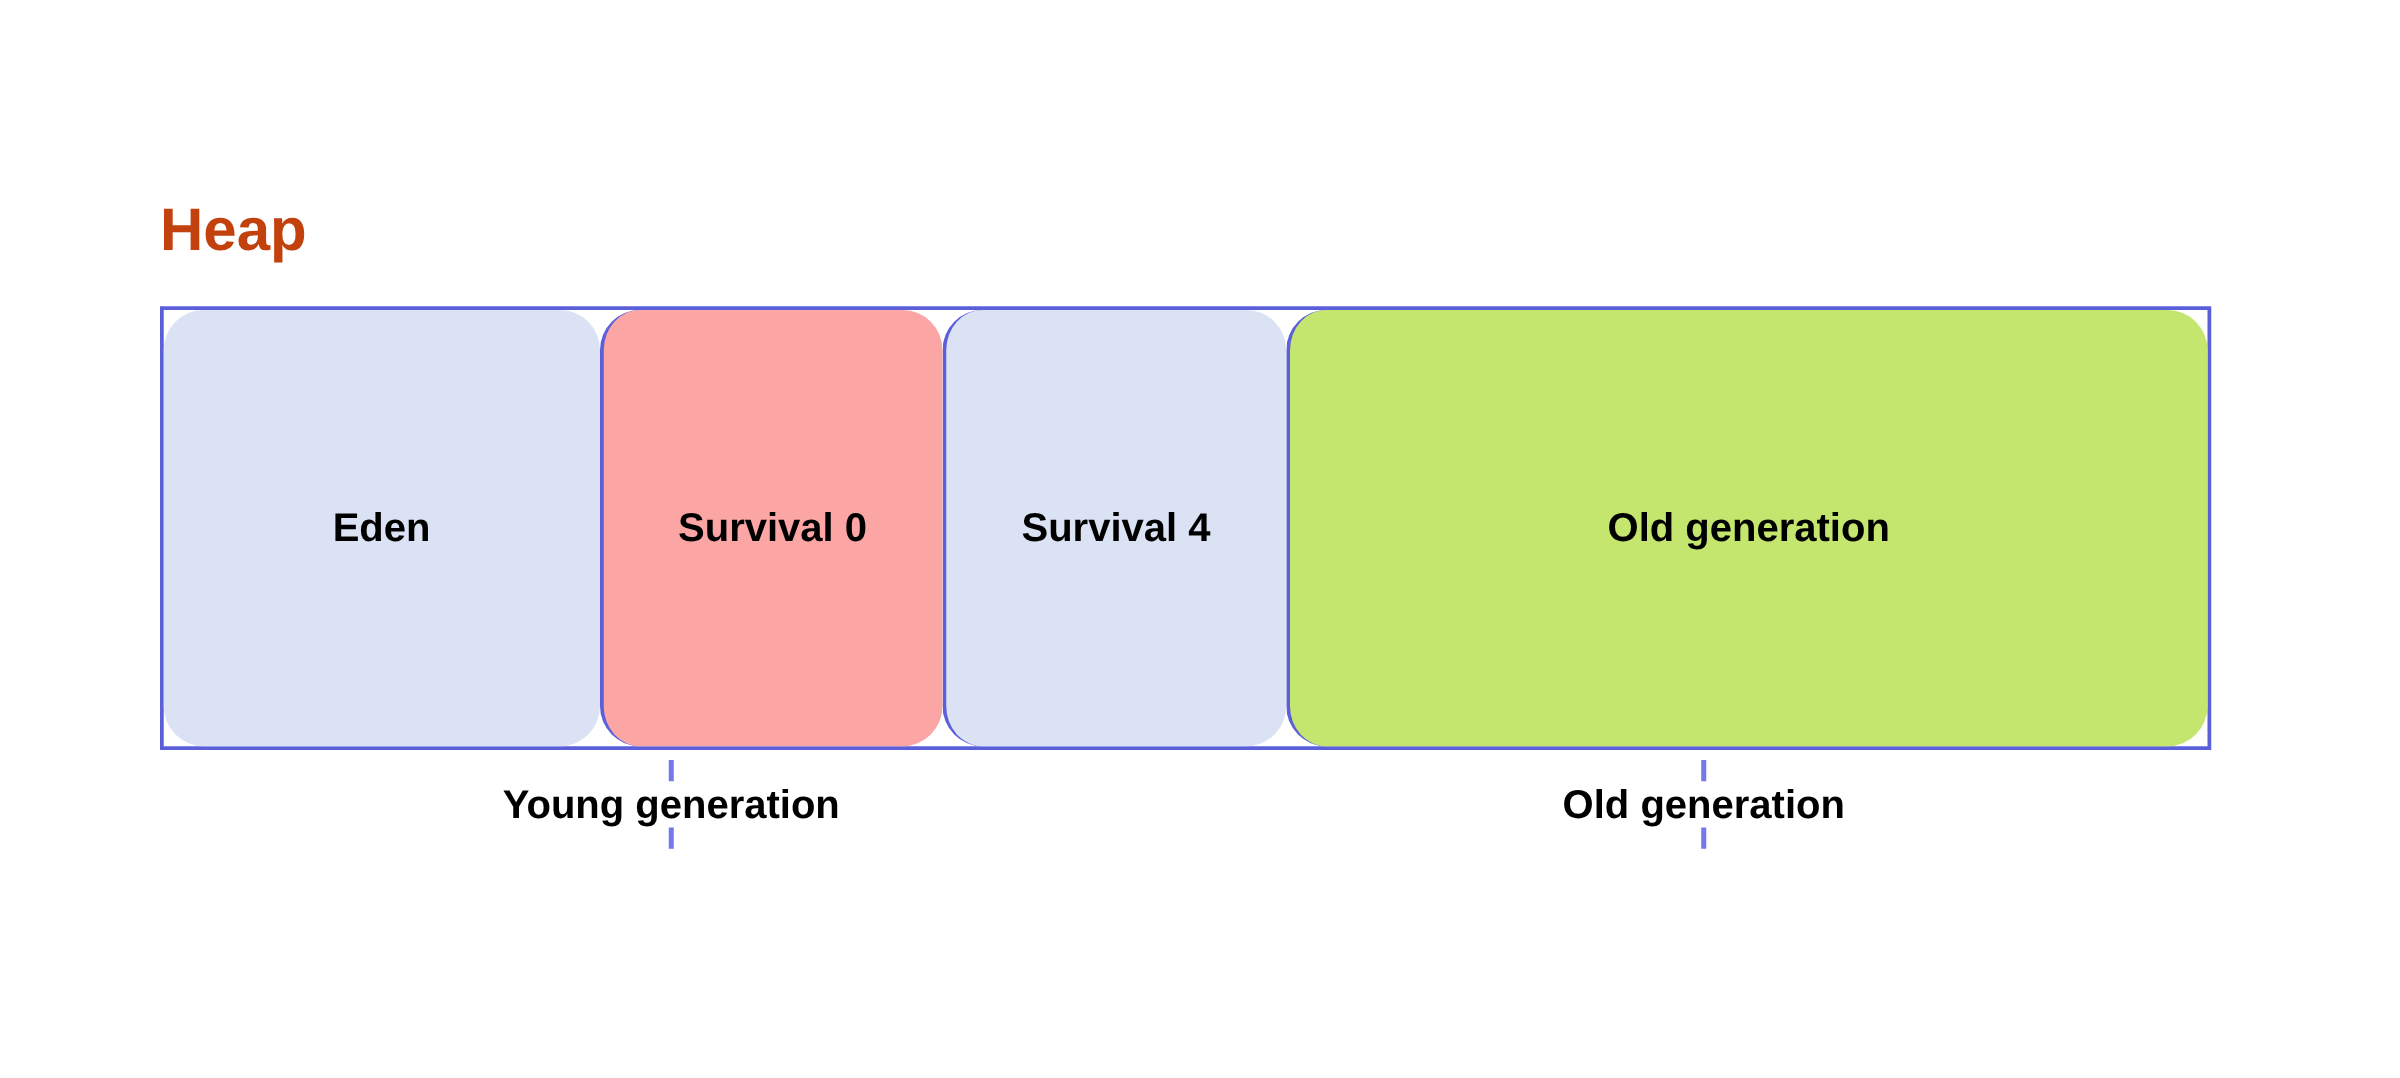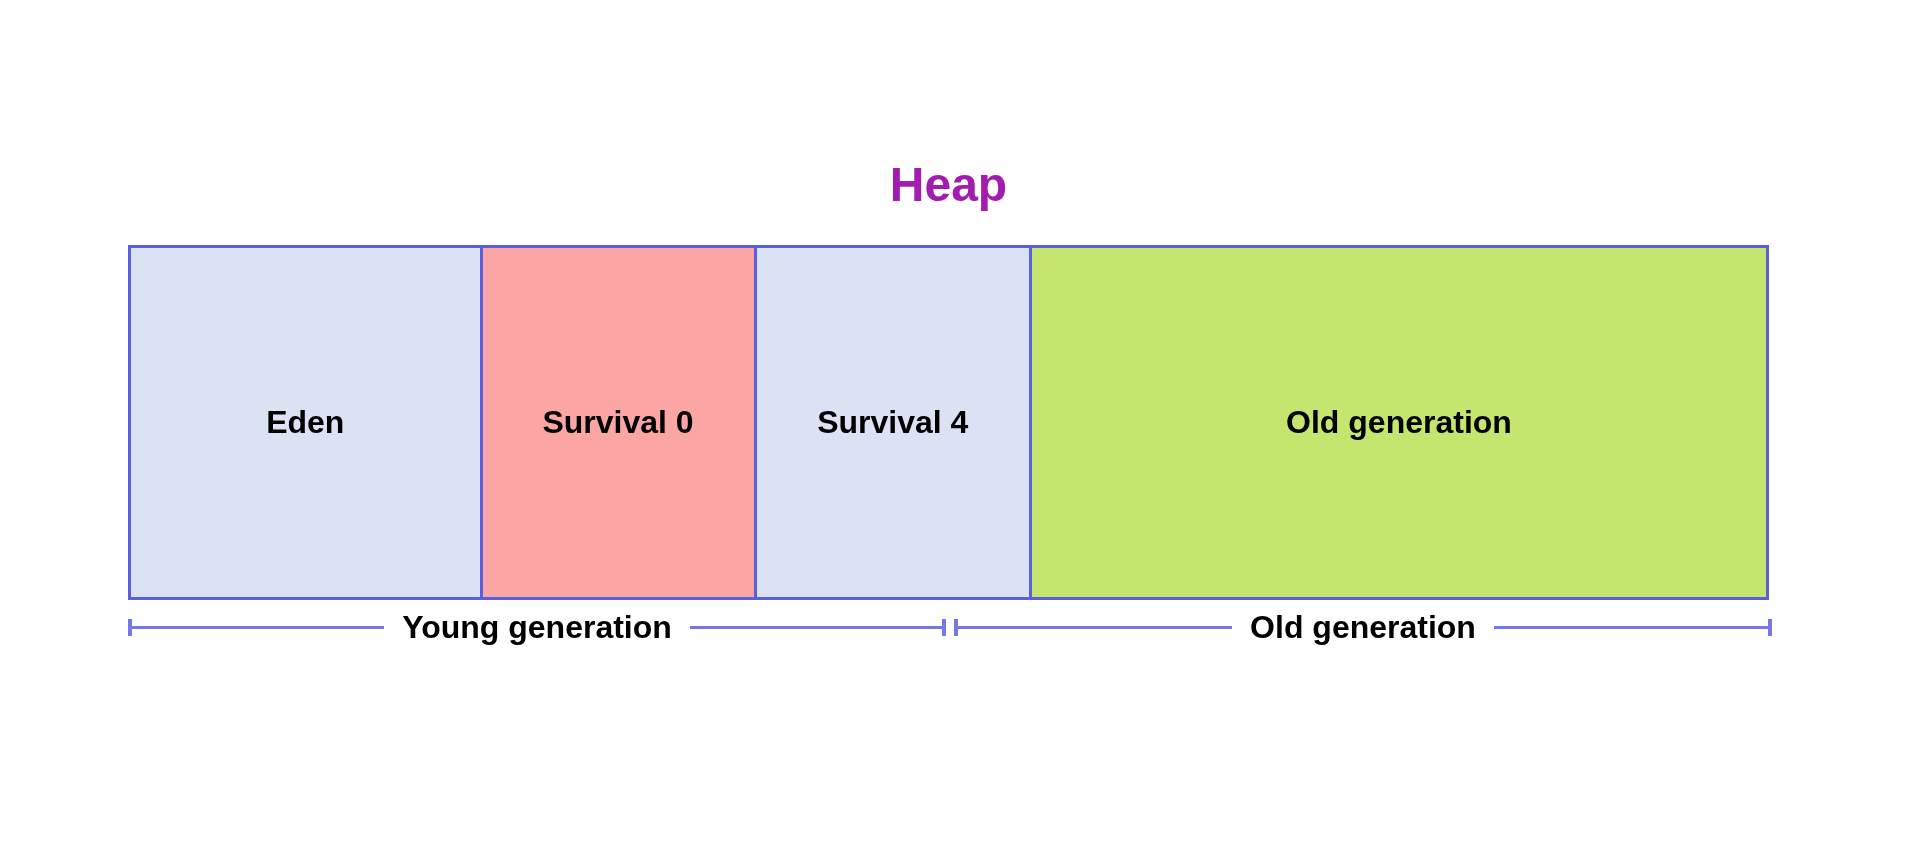--- a/index.html
+++ b/index.html
@@ -15,63 +15,63 @@
     position: relative;
     width: 1920px;
     height: 862px;
     background: #ffffff;
   }
   .diagram-title {
     position: absolute;
     left: 128px;
     top: 160px;
     width: 1641px;
-    text-align: center;
     font-size: 48px;
     line-height: 50px;
     font-weight: bold;
-    color: #a21caf;
+    color: #c2410c;
   }
   .heap-box {
     position: absolute;
     left: 128px;
     top: 245px;
     width: 1641px;
     height: 355px;
     box-sizing: border-box;
     border: 3px solid #5b5fd9;
     display: flex;
     flex-direction: row;
   }
   .section {
     display: flex;
     align-items: center;
     justify-content: center;
     box-sizing: border-box;
     min-width: 0;
+    border-radius: 32px;
   }
   .section + .section {
     border-left: 3px solid #5b5fd9;
   }
   .section-eden     { flex-grow: 435; background: #dbe2f4; }
   .section-surv0    { flex-grow: 193; background: #dbe2f4; }
   .section-surv1    { flex-grow: 195; background: #dbe2f4; }
   .section-old      { flex-grow: 818; background: #c4e56e; }
   .section-label {
     font-size: 32px;
     font-weight: bold;
     color: #000000;
     white-space: nowrap;
   }
   .bracket {
     position: absolute;
     top: 608px;
     height: 38px;
     display: flex;
-    flex-direction: row;
+    flex-direction: column;
     align-items: center;
   }
   .bracket-young { left: 128px; width: 818px; }
   .bracket-old   { left: 954px; width: 818px; }
   .bracket .tick {
     width: 4px;
     height: 17px;
     background: #7578e9;
     flex: 0 0 auto;
   }

